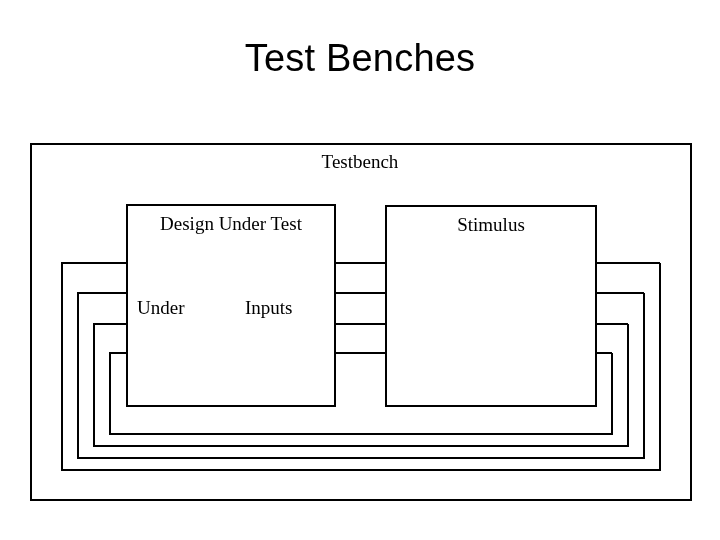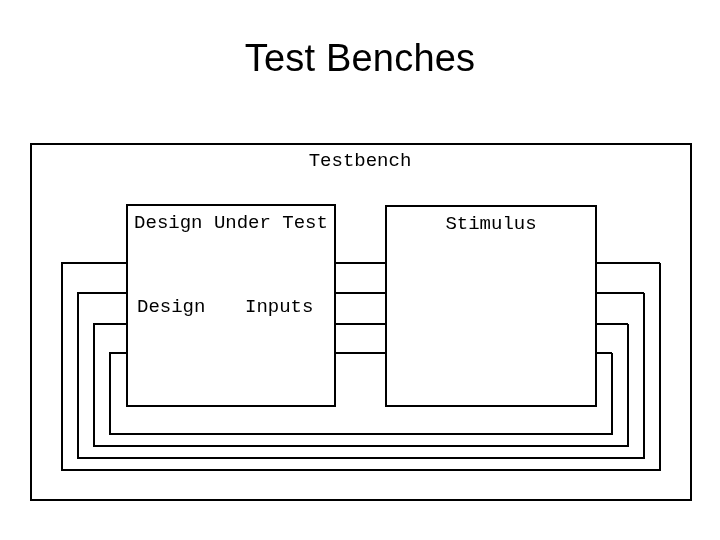--- a/index.html
+++ b/index.html
@@ -42,21 +42,21 @@
     height: 540px;
   }
   .diagram svg {
     display: block;
     width: 720px;
     height: 540px;
   }
   
   .lbl {
     position: absolute;
-    font-family: Liberation Mono, monospace;
+    font-family: Liberation Serif, serif;
     font-size: 19px;
     color: #000000;
     white-space: nowrap;
     line-height: 1;
   }
   .lbl-testbench {
     left: 0;
     top: 152px;
     width: 720px;
     text-align: center;
@@ -121,18 +121,18 @@
 
       <rect x="386" y="206" width="210" height="200" fill="#ffffff" stroke="#000000" stroke-width="2"></rect>
     </svg>
 
     <div class="lbl lbl-testbench">Testbench</div>
 
     <div class="lbl lbl-stimulus">Stimulus</div>
 
     <div class="lbl lbl-dut">Design Under Test</div>
 
-    <div class="lbl lbl-inputs">Design</div>
+    <div class="lbl lbl-inputs">Under</div>
 
     <div class="lbl lbl-outputs">Inputs</div>
   </div>
 
 </div>
 
 </body></html>

